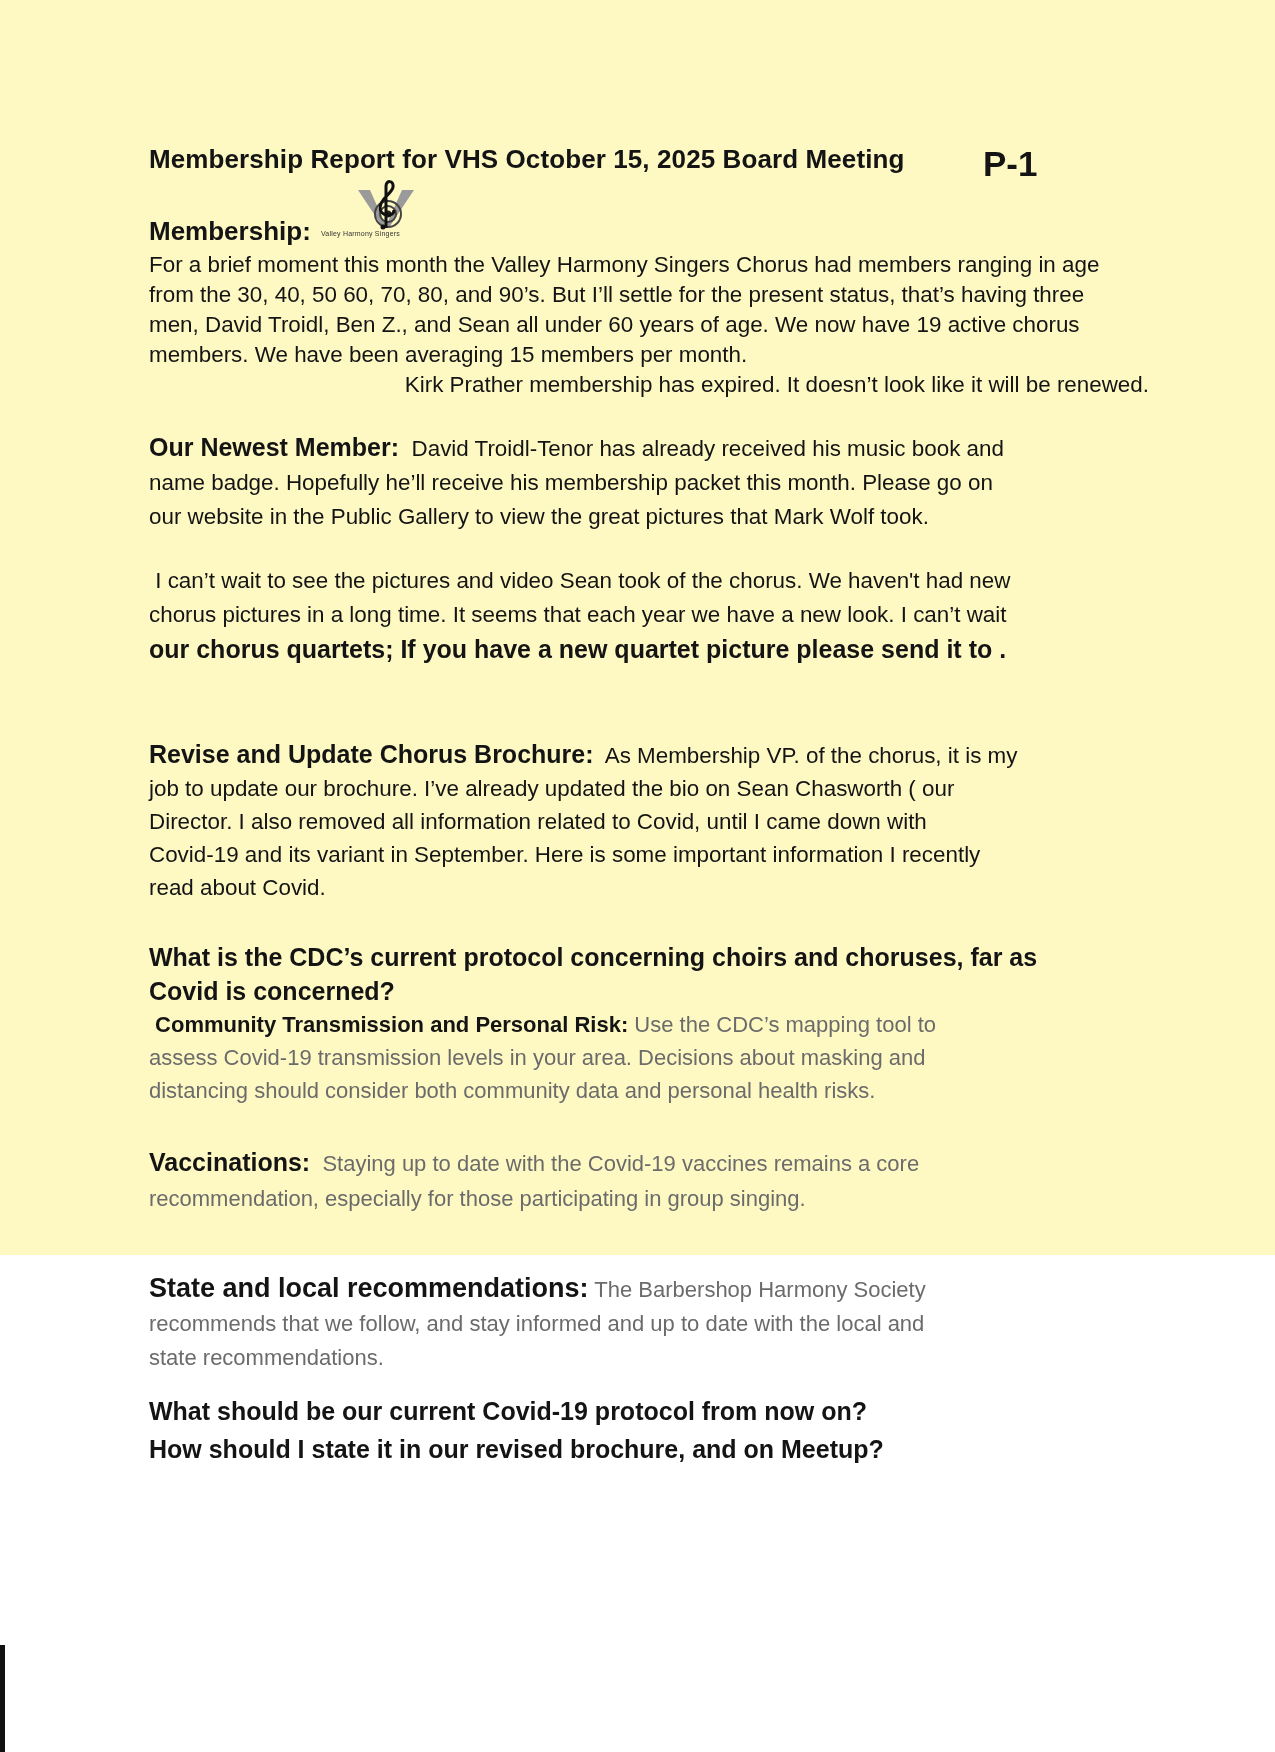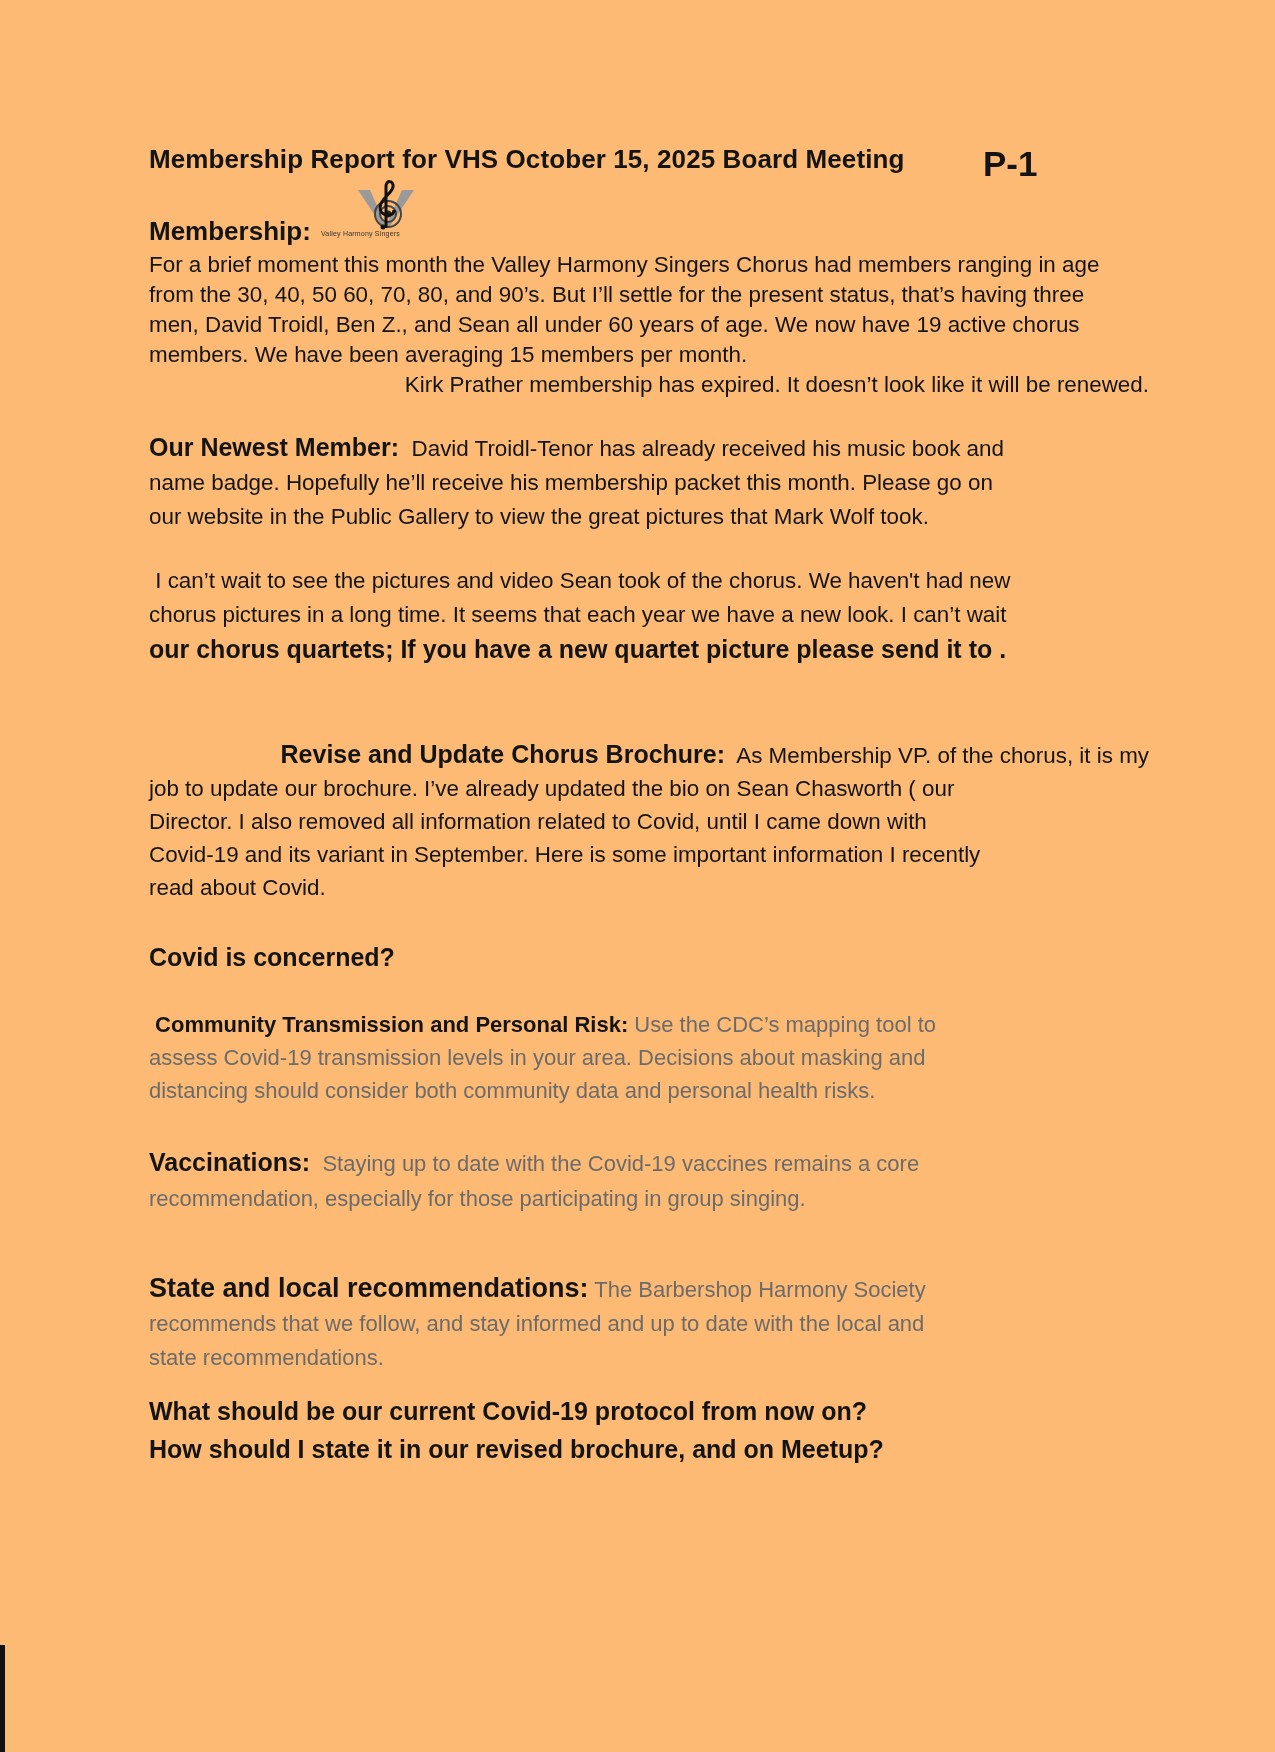--- a/index.html
+++ b/index.html
@@ -1,18 +1,18 @@
 <!DOCTYPE html>
 <html><head>
 <meta charset="utf-8">
 <style>
   html, body { margin: 0; padding: 0; background: #ffffff; }
   body { width: 1275px; height: 1752px; position: relative; overflow: hidden;
          font-family: "Liberation Sans", sans-serif; color: #141414; }
-  .page { position: absolute; left: 0; top: 0; width: 1275px; height: 1752px; background: #fdba74; }
+  .page { position: absolute; left: 0; top: 0; width: 1275px; height: 1255px; background: #fef9c3; }
   .abs { position: absolute; left: 149px; white-space: nowrap; }
   .title { font-weight: bold; font-size: 26px; top: 144px; letter-spacing: 0.1px; }
   .pageno { position: absolute; left: 983px; top: 144px; font-weight: bold; font-size: 35px; }
   .logo { position: absolute; left: 356px; top: 180px; width: 60px; height: 52px; }
   .mem-head { top: 216px; font-weight: bold; font-size: 26px; }
   .logo-cap { position: absolute; left: 321px; top: 230px; font-size: 7px; color: #333; letter-spacing: 0.2px; }
   .body { font-size: 22.4px; line-height: 30px; }
   .b { font-weight: bold; }
   .h { font-size: 25px; font-weight: bold; }
   .gray { color: #6b6b6b; font-weight: normal; }
@@ -55,28 +55,29 @@
     <span class="line">our website in the Public Gallery to view the great pictures that Mark Wolf took.</span>
   </div>
 
   <div class="para body" style="top: 564px; line-height: 34px;">
     <span class="line" style="white-space: pre;"> I can’t wait to see the pictures and video Sean took of the chorus. We haven't had new</span>
     <span class="line">chorus pictures in a long time. It seems that each year we have a new look. I can’t wait</span>
     <span class="line h">our chorus quartets; If you have a new quartet picture please send it to .</span>
   </div>
 
   <div class="para body" style="top: 738px; line-height: 33px;">
-    <span class="line" style="white-space: pre; text-align: right;"><span class="h">Revise and Update Chorus Brochure:</span><span>  As Membership VP. of the chorus, it is my</span></span>
+    <span class="line" style="white-space: pre;"><span class="h">Revise and Update Chorus Brochure:</span><span>  As Membership VP. of the chorus, it is my</span></span>
     <span class="line">job to update our brochure. I’ve already updated the bio on Sean Chasworth ( our</span>
     <span class="line">Director. I also removed all information related to Covid, until I came down with</span>
     <span class="line">Covid-19 and its variant in September. Here is some important information I recently</span>
     <span class="line">read about Covid.</span>
   </div>
 
   <div class="para" style="top: 940px; font-size: 25px; font-weight: bold; line-height: 34px;">
+    <span class="line">What is the CDC’s current protocol concerning choirs and choruses, far as</span>
     <span class="line">Covid is concerned?</span>
   </div>
 
   <div class="para" style="top: 1008px; font-size: 22px; line-height: 33px;">
     <span class="line" style="white-space: pre;"><span class="b"> Community Transmission and Personal Risk:</span><span class="gray"> Use the CDC’s mapping tool to</span></span>
     <span class="line gray">assess Covid-19 transmission levels in your area. Decisions about masking and</span>
     <span class="line gray">distancing should consider both community data and personal health risks.</span>
   </div>
 
   <div class="para" style="top: 1145px; font-size: 22px; line-height: 35px;">

